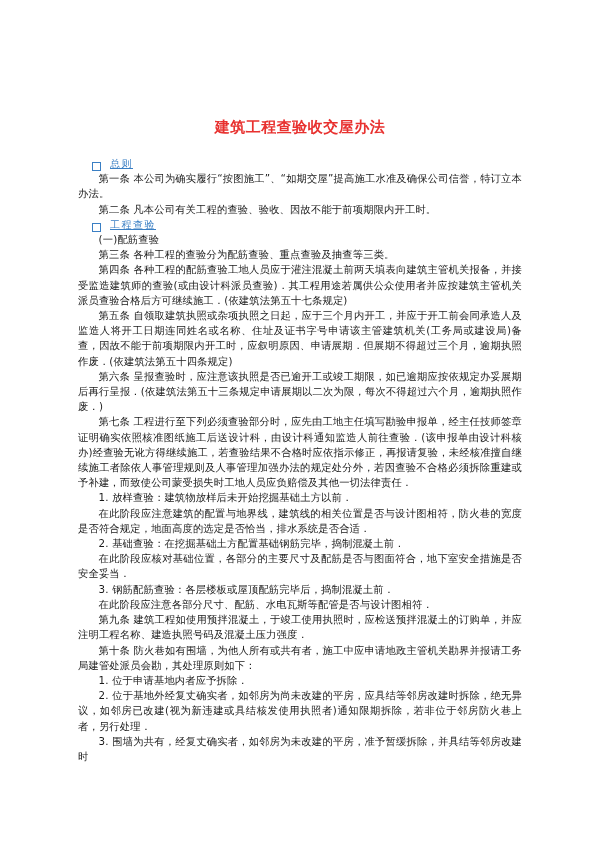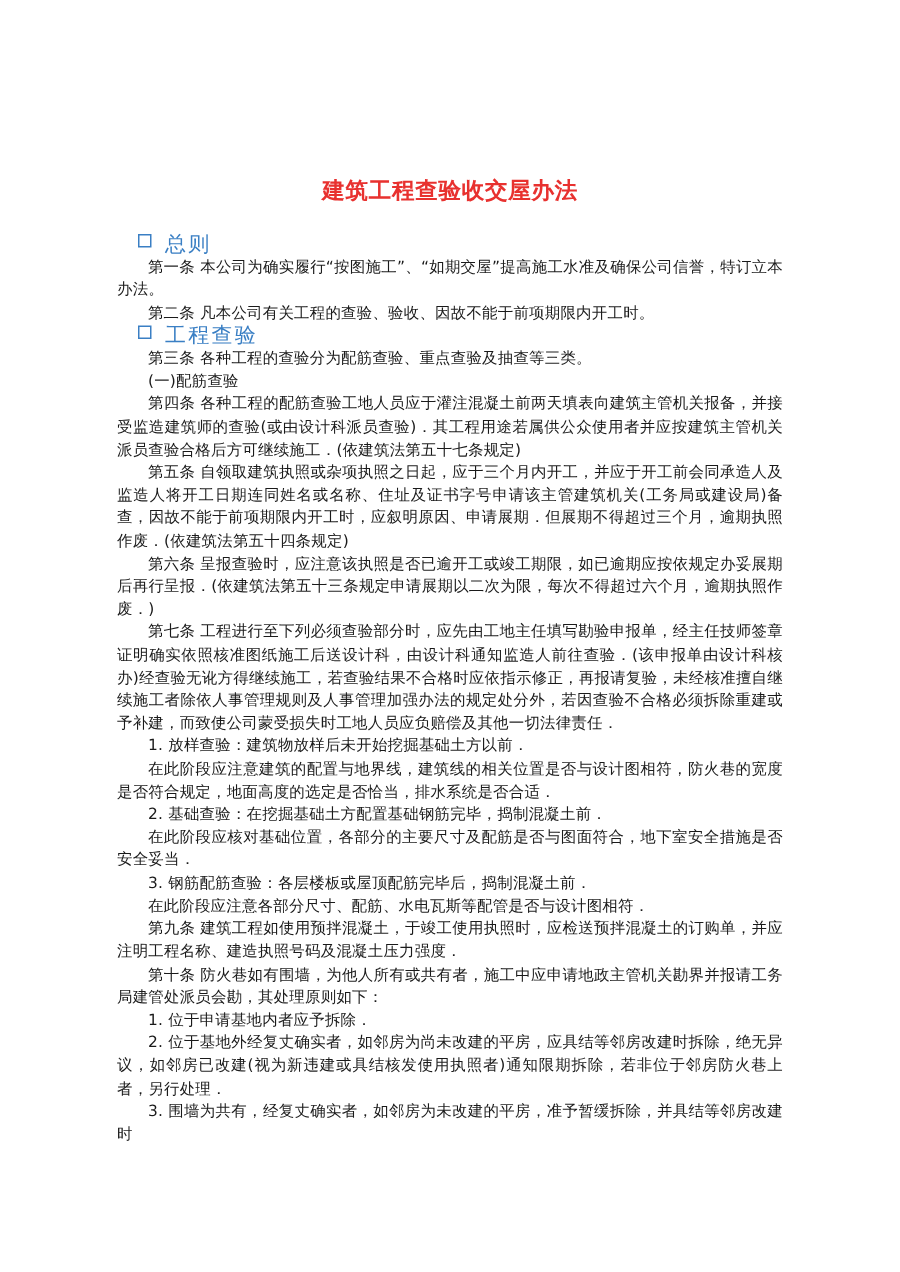--- a/index.html
+++ b/index.html
@@ -12,22 +12,22 @@
       color: #e8312f; font-family: "DejaVu Sans", sans-serif; font-weight: bold;
       font-size: 15px; letter-spacing: 0.5px;
     }
     .body {
       position: absolute; left: 78px; top: 156px; width: 444px;
       font-family: "DejaVu Sans", sans-serif; font-size: 10.3px; color: #1a1a1a;
       line-height: 15.2px; letter-spacing: 0.15px;
     }
     .p { margin: 0; text-indent: 2em; text-align: justify; }
     .heading {
-      margin: 0; padding-left: 14px; color: #3a7fc4; display: flex; align-items: flex-start;
-      font-size: 14px; letter-spacing: 1.5px;
+      margin: 0; padding-left: 14px; color: #3a7fc4; display: flex; align-items: flex-end;
+      font-size: 10px; letter-spacing: 1.5px; text-decoration: underline;
     }
     .box {
       display: inline-block; width: 9px; height: 9px; border: 1px solid #3a7fc4;
       margin-right: 9px; box-sizing: border-box;
     }
   </style>
 </head>
 <body>
 
 <div class="page">
@@ -36,22 +36,22 @@
     <div class="heading">
       <span class="box"></span>
       <span>总则</span>
     </div>
     <p class="p">第一条 本公司为确实履行“按图施工”、“如期交屋”提高施工水准及确保公司信誉，特订立本办法。</p>
     <p class="p">第二条 凡本公司有关工程的查验、验收、因故不能于前项期限内开工时。</p>
     <div class="heading">
       <span class="box"></span>
       <span>工程查验</span>
     </div>
+    <p class="p">(一)配筋查验</p>
     <p class="p">第三条 各种工程的查验分为配筋查验、重点查验及抽查等三类。</p>
-    <p class="p">(一)配筋查验</p>
     <p class="p">第四条 各种工程的配筋查验工地人员应于灌注混凝土前两天填表向建筑主管机关报备，并接受监造建筑师的查验(或由设计科派员查验)．其工程用途若属供公众使用者并应按建筑主管机关派员查验合格后方可继续施工．(依建筑法第五十七条规定)</p>
     <p class="p">第五条 自领取建筑执照或杂项执照之日起，应于三个月内开工，并应于开工前会同承造人及监造人将开工日期连同姓名或名称、住址及证书字号申请该主管建筑机关(工务局或建设局)备查，因故不能于前项期限内开工时，应叙明原因、申请展期．但展期不得超过三个月，逾期执照作废．(依建筑法第五十四条规定)</p>
     <p class="p">第六条 呈报查验时，应注意该执照是否已逾开工或竣工期限，如已逾期应按依规定办妥展期后再行呈报．(依建筑法第五十三条规定申请展期以二次为限，每次不得超过六个月，逾期执照作废．)</p>
     <p class="p">第七条 工程进行至下列必须查验部分时，应先由工地主任填写勘验申报单，经主任技师签章证明确实依照核准图纸施工后送设计科，由设计科通知监造人前往查验．(该申报单由设计科核办)经查验无讹方得继续施工，若查验结果不合格时应依指示修正，再报请复验，未经核准擅自继续施工者除依人事管理规则及人事管理加强办法的规定处分外，若因查验不合格必须拆除重建或予补建，而致使公司蒙受损失时工地人员应负赔偿及其他一切法律责任．</p>
     <p class="p">1. 放样查验：建筑物放样后未开始挖掘基础土方以前．</p>
     <p class="p">在此阶段应注意建筑的配置与地界线，建筑线的相关位置是否与设计图相符，防火巷的宽度是否符合规定，地面高度的选定是否恰当，排水系统是否合适．</p>
     <p class="p">2. 基础查验：在挖掘基础土方配置基础钢筋完毕，捣制混凝土前．</p>
     <p class="p">在此阶段应核对基础位置，各部分的主要尺寸及配筋是否与图面符合，地下室安全措施是否安全妥当．</p>
     <p class="p">3. 钢筋配筋查验：各层楼板或屋顶配筋完毕后，捣制混凝土前．</p>
     <p class="p">在此阶段应注意各部分尺寸、配筋、水电瓦斯等配管是否与设计图相符．</p>

